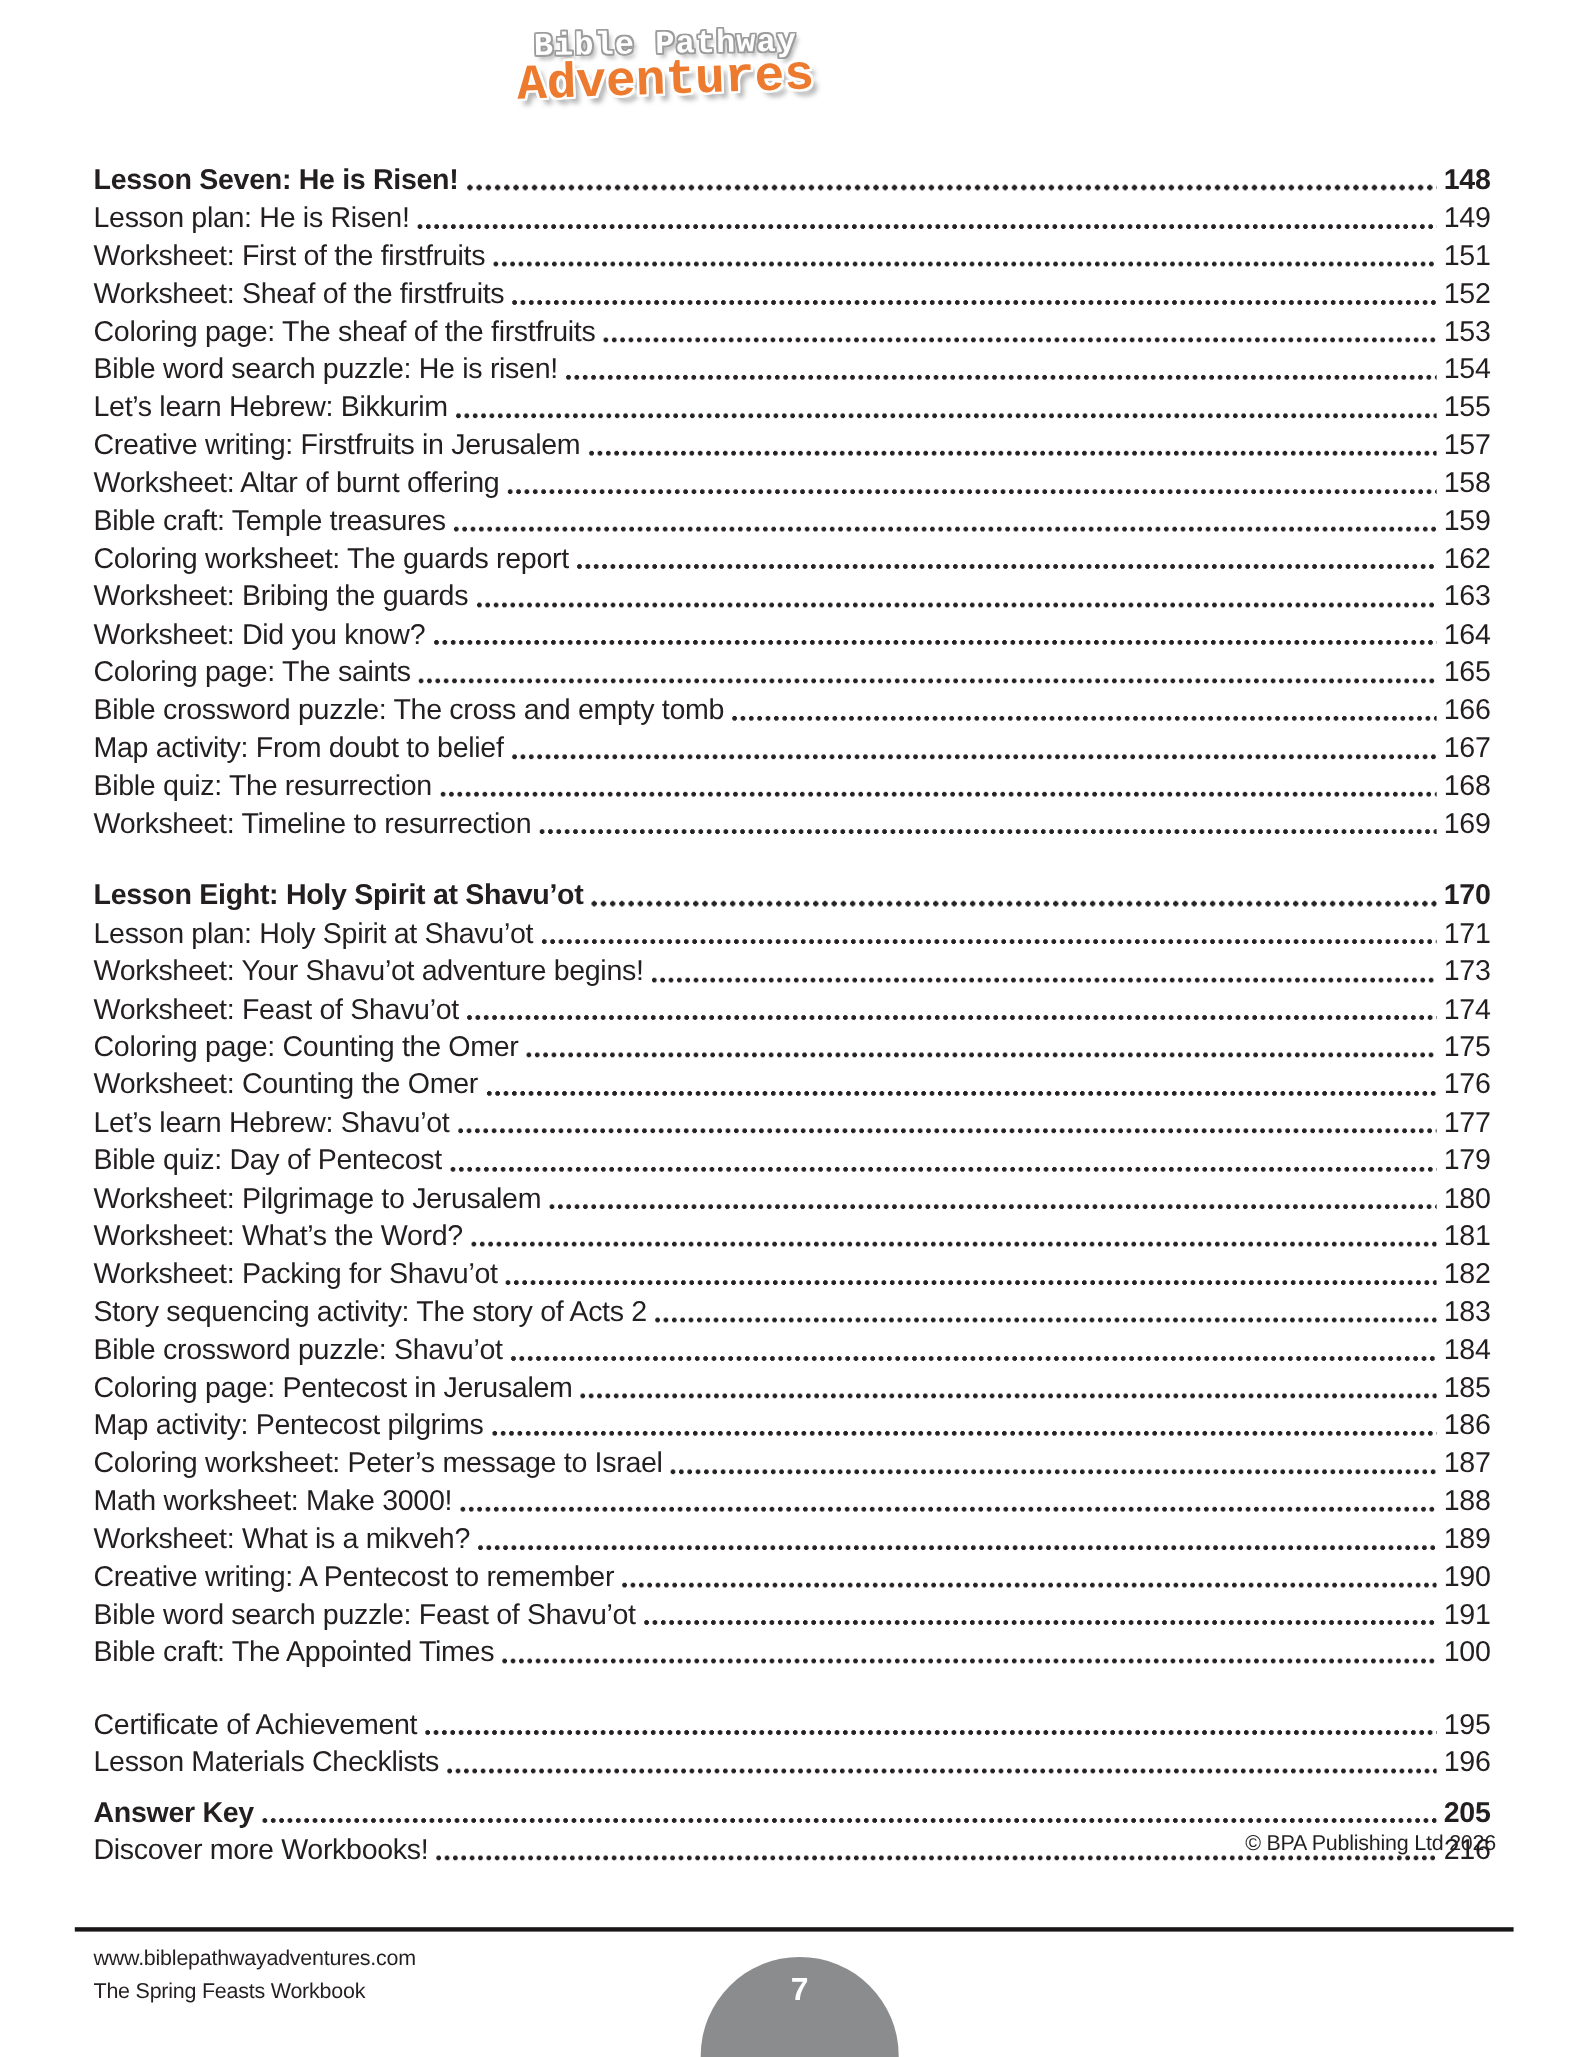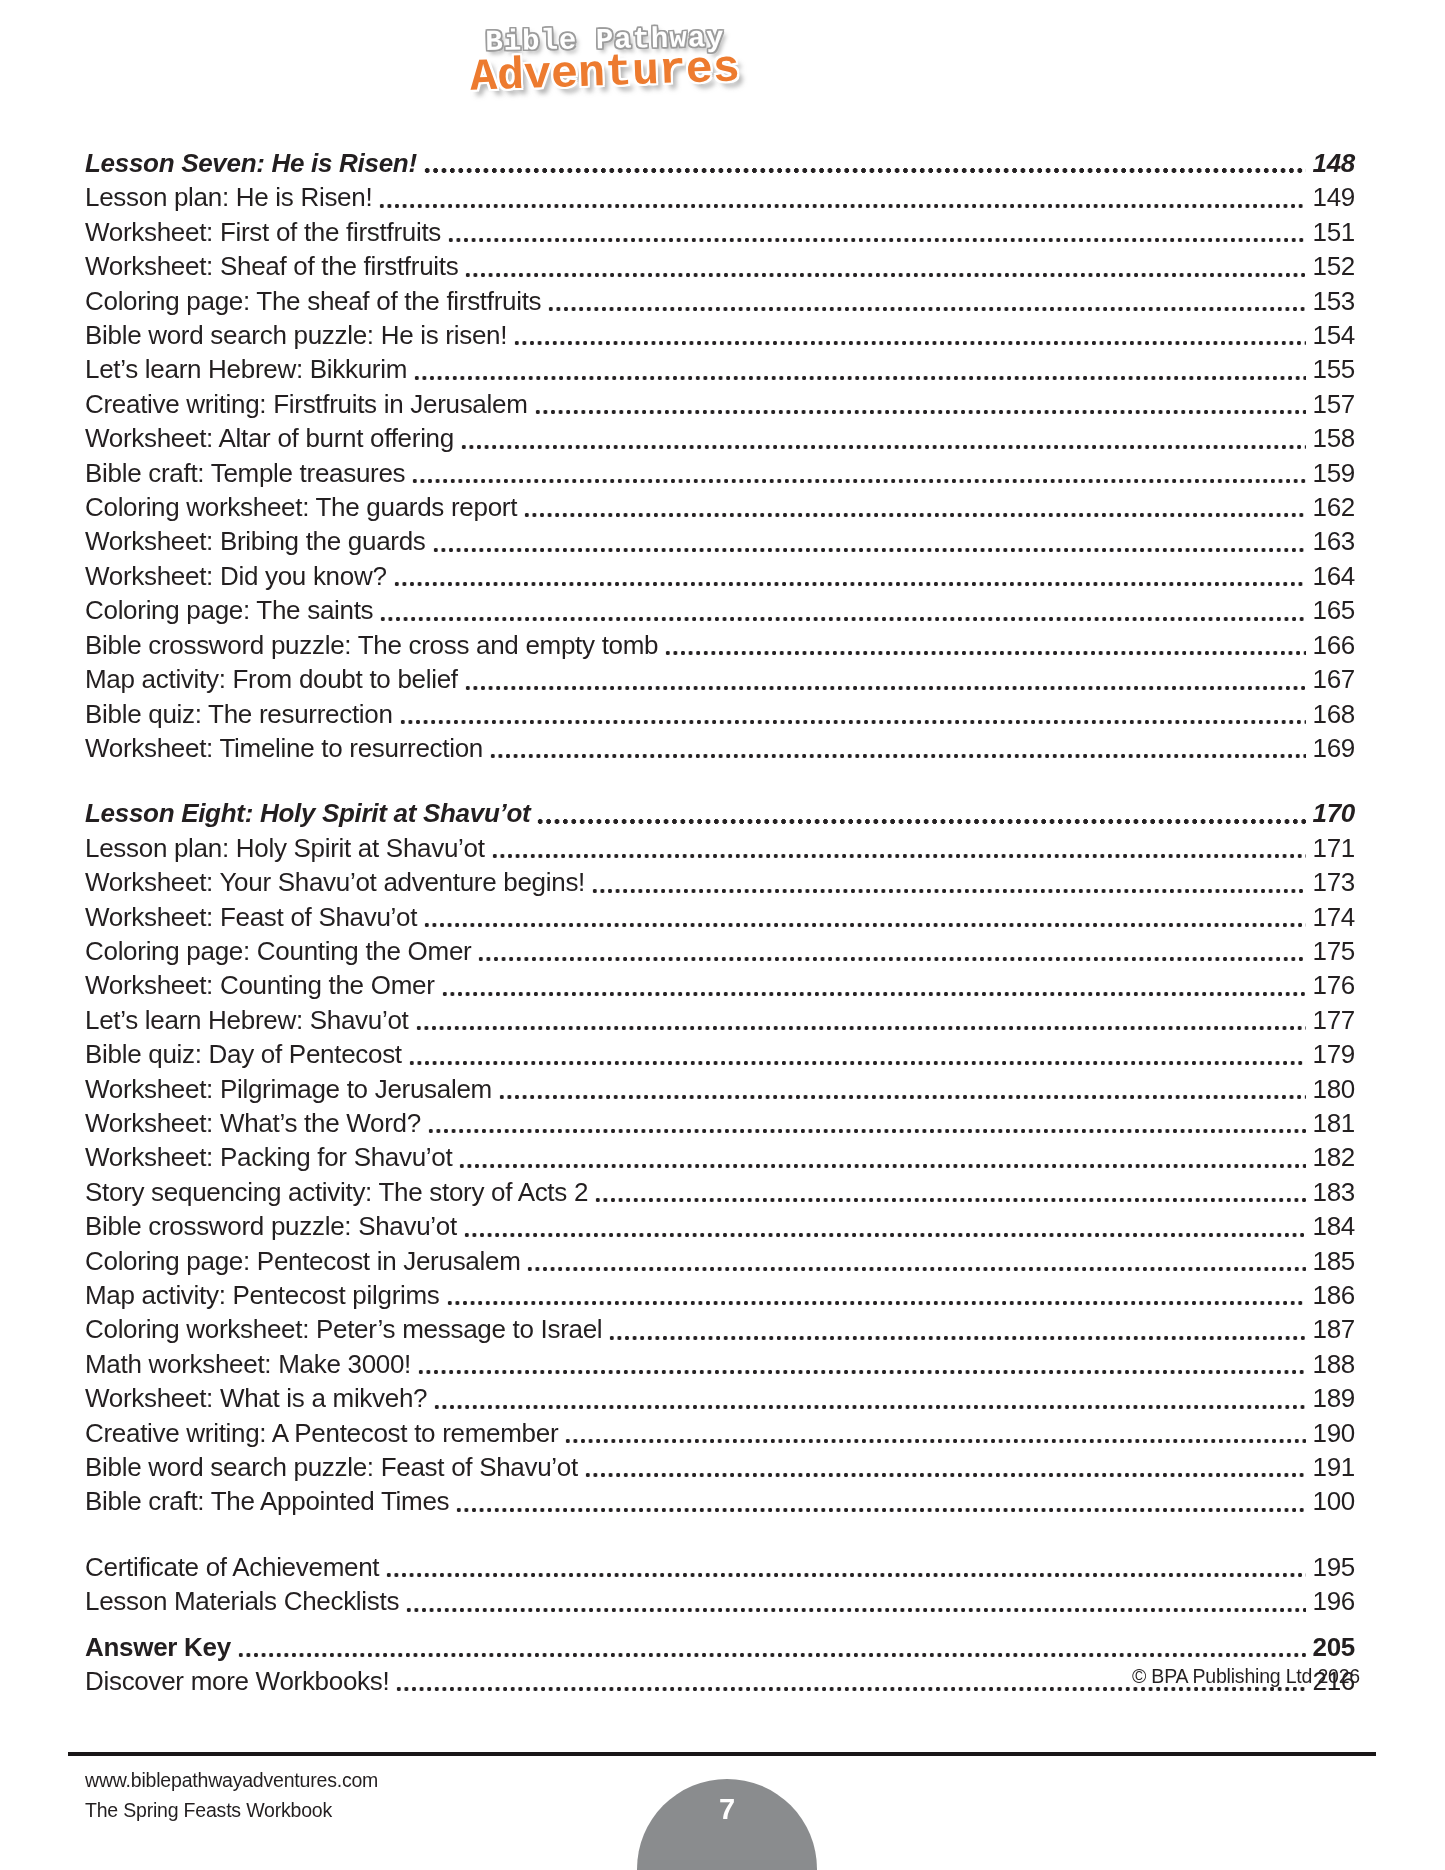--- a/index.html
+++ b/index.html
@@ -76,21 +76,21 @@
   .toc-dots {
     flex: 1 1 auto;
     align-self: flex-end;
     height: 6px;
     margin: 0 7px 6px 6px;
     background-image: radial-gradient(circle, #262223 1.9px, rgba(0,0,0,0) 2.3px);
     background-size: 7.6px 6px;
     background-repeat: repeat-x;
     background-position: left center;
   }
-  .toc-row.toc-header { font-weight: 700; font-style: italic; }
+  .toc-row.toc-header { font-weight: 700; }
   .toc-row.toc-header .toc-dots {
     height: 7px;
     margin-bottom: 6px;
     background-image: radial-gradient(circle, #262223 2.2px, rgba(0,0,0,0) 2.6px);
     background-size: 8.4px 7px;
   }
 
   
   .footer-rule {
     position: absolute;

